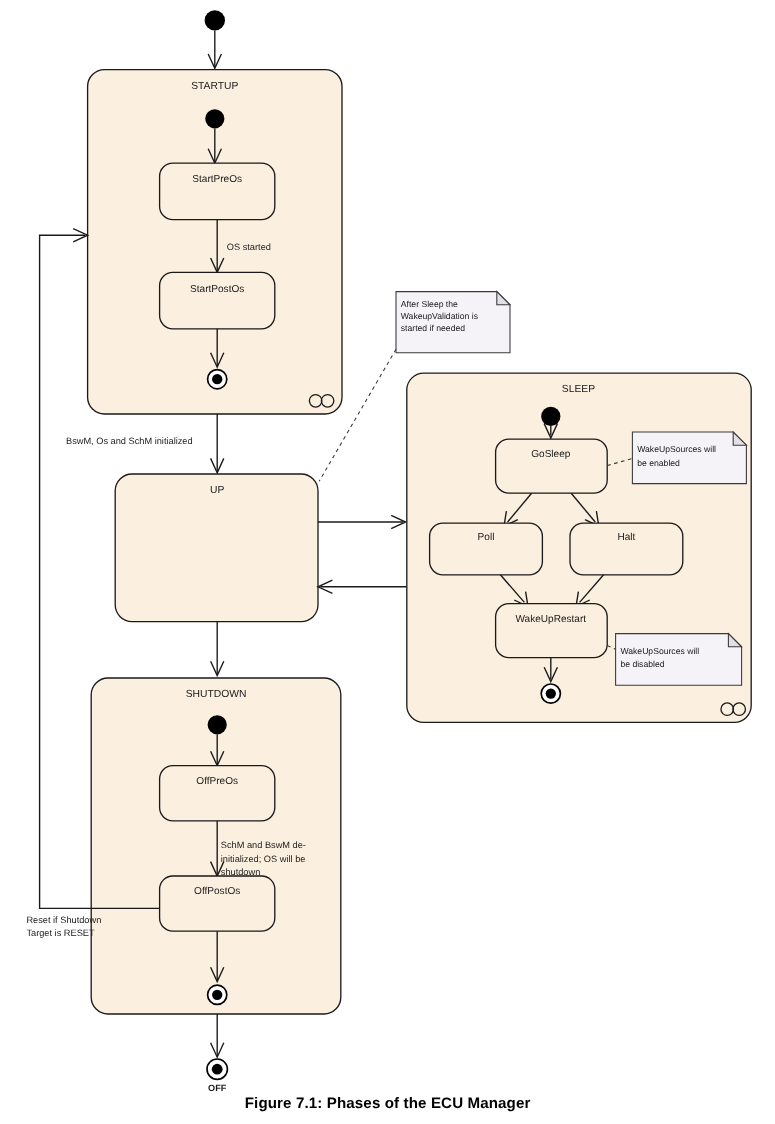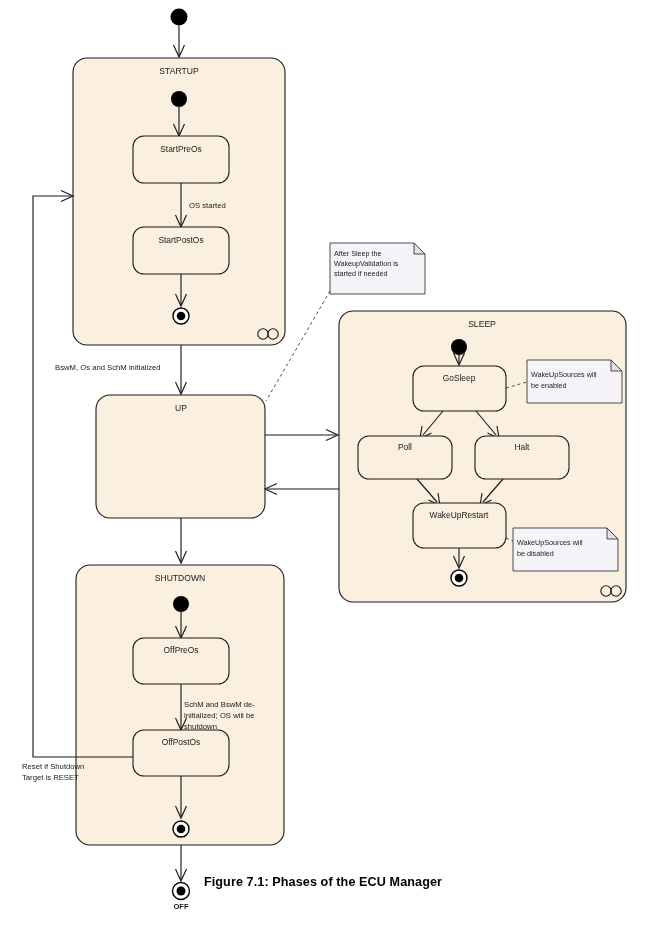--- a/index.html
+++ b/index.html
@@ -100,21 +100,21 @@
     font-size: 7.2px;
   }
   .final-label {
     font-size: 7.6px;
     text-anchor: middle;
     font-weight: bold;
   }
   .caption {
     position: absolute;
     left: 0;
-    top: 875px;
+    top: 912px;
     width: 646px;
     text-align: center;
     font-size: 12.6px;
     font-weight: bold;
     color: #000000;
     letter-spacing: 0.1px;
   }
 </style>
 </head>
 <body>

